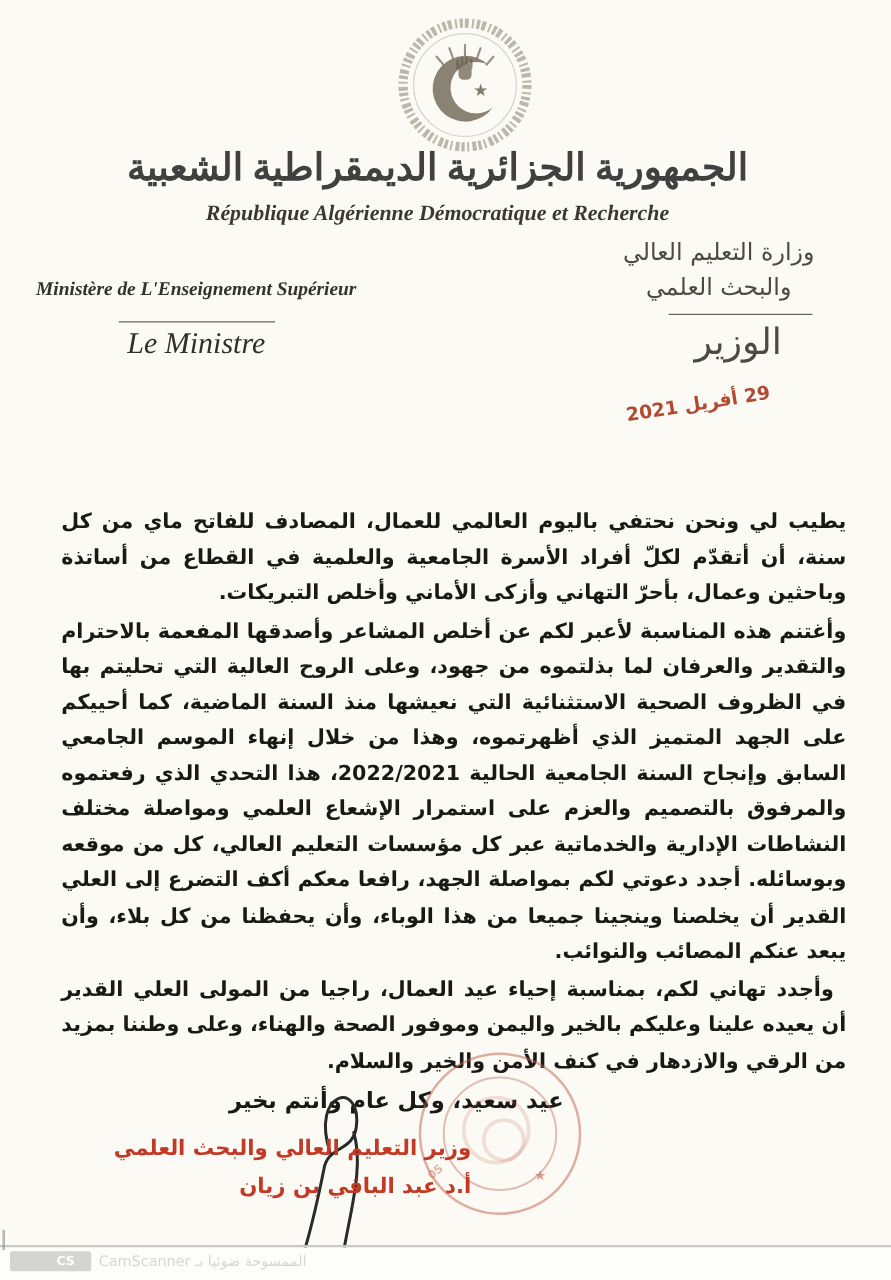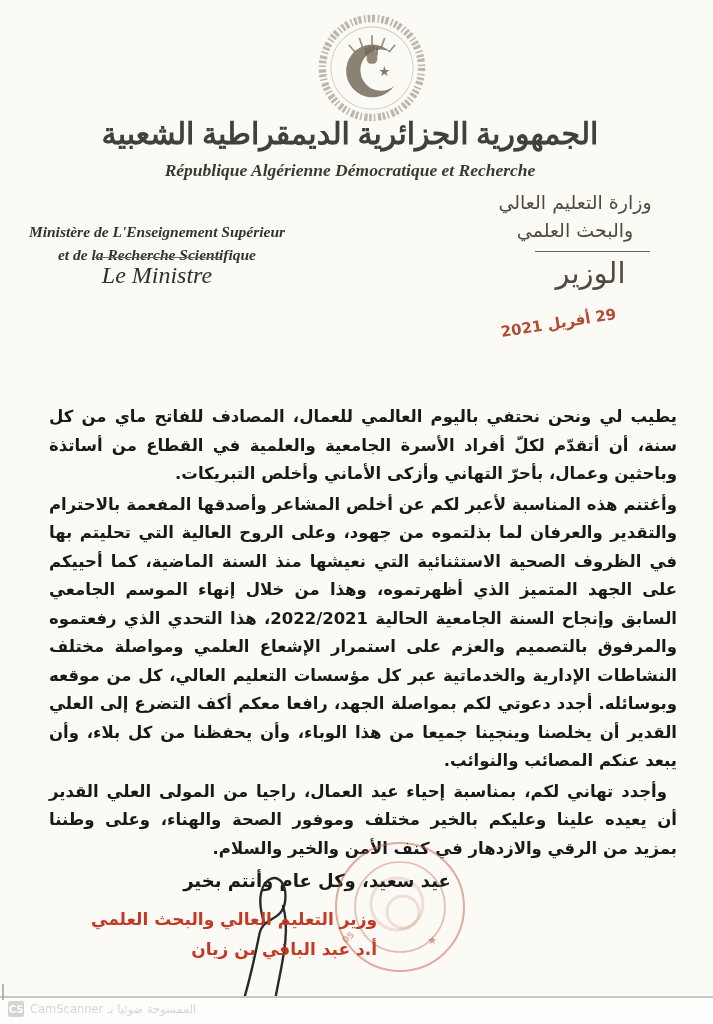--- a/index.html
+++ b/index.html
@@ -92,24 +92,25 @@
 
   
   .bottom-edge { left: 0; top: 996px; width: 713px; border-top: 2px solid #c9c9c3; }
   .below-page { left: 0; top: 998px; width: 713px; height: 26px; background: #fdfdfb; }
   .edge-tick { left: 2px; top: 984px; width: 2px; height: 16px; background: #8a8a85; opacity: .6; }
   .watermark {
     left: 8px; top: 1001px; display: flex; align-items: center; gap: 6px;
     opacity: 0.6;
   }
   .cs-box {
-    width: 16px; height: 16px; background: #b9b9b4; color: #ffffff;
+    width: 41px; height: 16px; background: #b9b9b4; color: #ffffff;
     font-size: 10px; font-weight: bold;
     display: flex; align-items: center; justify-content: center;
     border-radius: 2px;
+    padding-left: 24px;
   }
   .wm-text { color: #bcbcb7; font-size: 11.5px; direction: rtl; }
 </style>
 </head>
 <body>
 
 <div class="page">
 
   <svg class="abs seal-svg" width="128" height="116" viewBox="0 0 120 110">
     <g>
@@ -132,39 +133,38 @@
       <path d="M 78 40 A 25 25 0 1 0 81 72 A 19.5 19.5 0 1 1 78 40 Z" fill="#6e6453" opacity="0.8"></path>
       <text x="66" y="63" font-size="13" fill="#6e6453" opacity="0.85">★</text>
     </g>
   </svg>
 
   <div class="abs republic-ar">الجمهورية الجزائرية الديمقراطية الشعبية</div>
   <div class="abs republic-fr">République Algérienne Démocratique et Recherche</div>
 
   <div class="abs ministry-fr">
     <div>Ministère de L'Enseignement Supérieur</div>
-    <div>et de la Recherche Scientifique</div>
   </div>
   <div class="abs fr-divider"></div>
   <div class="abs minister-fr">Le Ministre</div>
 
   <div class="abs ministry-ar">
     <div>وزارة التعليم العالي</div>
     <div>والبحث العلمي</div>
   </div>
   <div class="abs ar-divider"></div>
   <div class="abs minister-ar">الوزير</div>
 
   <div class="abs date-stamp">29 أفريل 2021</div>
 
 
   <div class="abs content">
     <p>يطيب لي ونحن نحتفي باليوم العالمي للعمال، المصادف للفاتح ماي من كل سنة، أن أتقدّم لكلّ أفراد الأسرة الجامعية والعلمية في القطاع من أساتذة وباحثين وعمال، بأحرّ التهاني وأزكى الأماني وأخلص التبريكات.</p>
     <p>وأغتنم هذه المناسبة لأعبر لكم عن أخلص المشاعر وأصدقها المفعمة بالاحترام والتقدير والعرفان لما بذلتموه من جهود، وعلى الروح العالية التي تحليتم بها في الظروف الصحية الاستثنائية التي نعيشها منذ السنة الماضية، كما أحييكم على الجهد المتميز الذي أظهرتموه، وهذا من خلال إنهاء الموسم الجامعي السابق وإنجاح السنة الجامعية الحالية 2022/2021، هذا التحدي الذي رفعتموه والمرفوق بالتصميم والعزم على استمرار الإشعاع العلمي ومواصلة مختلف النشاطات الإدارية والخدماتية عبر كل مؤسسات التعليم العالي، كل من موقعه وبوسائله. أجدد دعوتي لكم بمواصلة الجهد، رافعا معكم أكف التضرع إلى العلي القدير أن يخلصنا وينجينا جميعا من هذا الوباء، وأن يحفظنا من كل بلاء، وأن يبعد عنكم المصائب والنوائب.</p>
-    <p class="indent">وأجدد تهاني لكم، بمناسبة إحياء عيد العمال، راجيا من المولى العلي القدير أن يعيده علينا وعليكم بالخير مختلف وموفور الصحة والهناء، وعلى وطننا بمزيد من الرقي والازدهار في كنف الأمن والخير والسلام.</p>
+    <p class="indent">وأجدد تهاني لكم، بمناسبة إحياء عيد العمال، راجيا من المولى العلي القدير أن يعيده علينا وعليكم بالخير واليمن وموفور الصحة والهناء، وعلى وطننا بمزيد من الرقي والازدهار في كنف الأمن والخير والسلام.</p>
 
     <div class="closing">عيد سعيد، وكل عام وأنتم بخير</div>
 
     <div class="sig-row">
 
       <svg class="stamp-svg" width="150" height="150" viewBox="0 0 150 150">
         <defs>
           <path id="stampCircle" d="M 75 22 a 53 53 0 1 1 -0.1 0 Z" fill="none"></path>
         </defs>
         <circle cx="75" cy="75" r="64" fill="none" stroke="rgba(194,96,74,0.5)" stroke-width="2"></circle>

